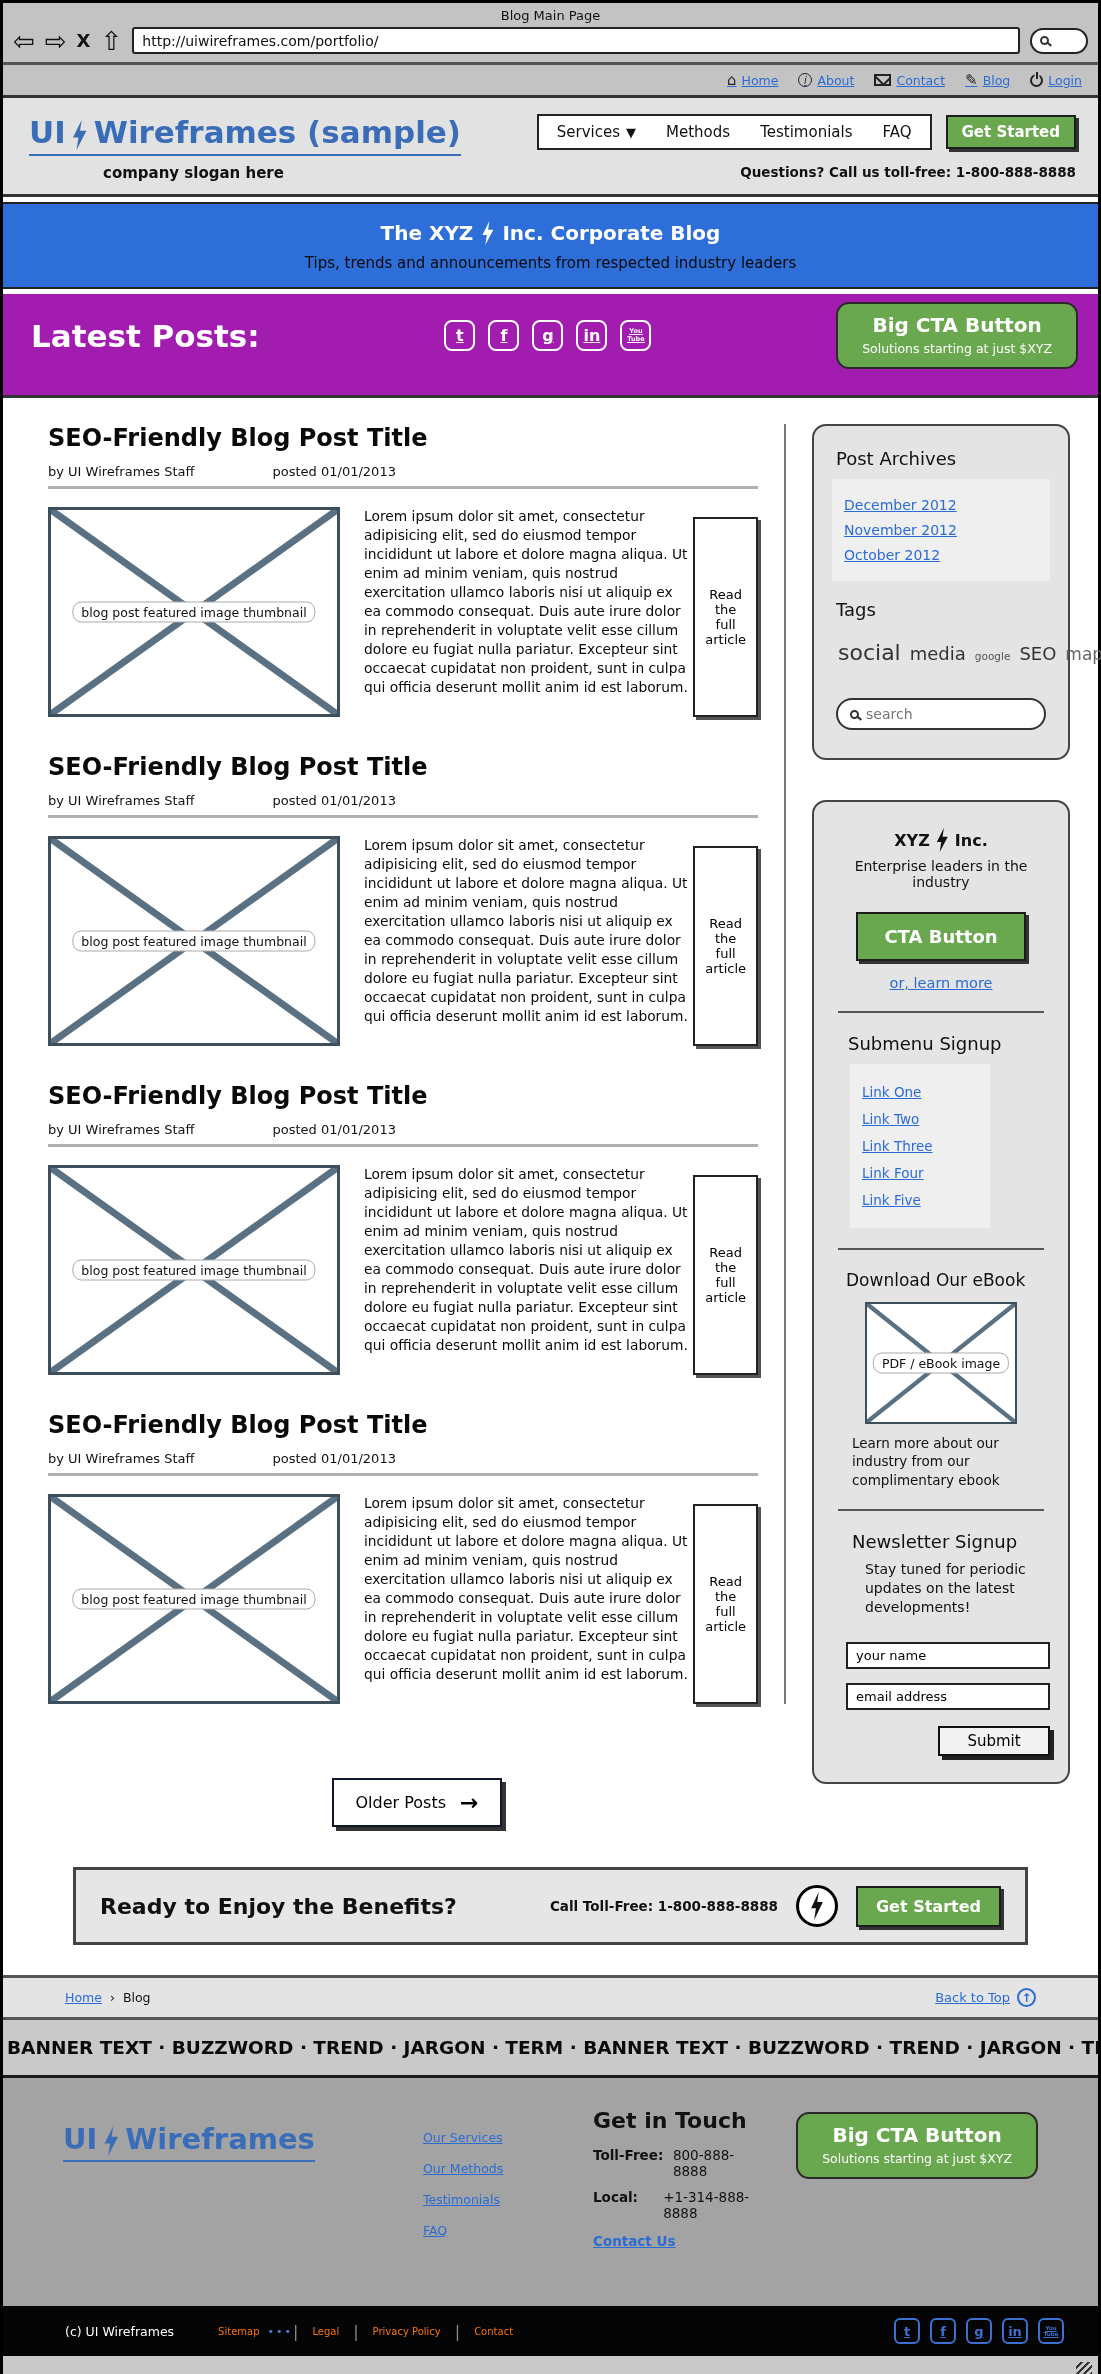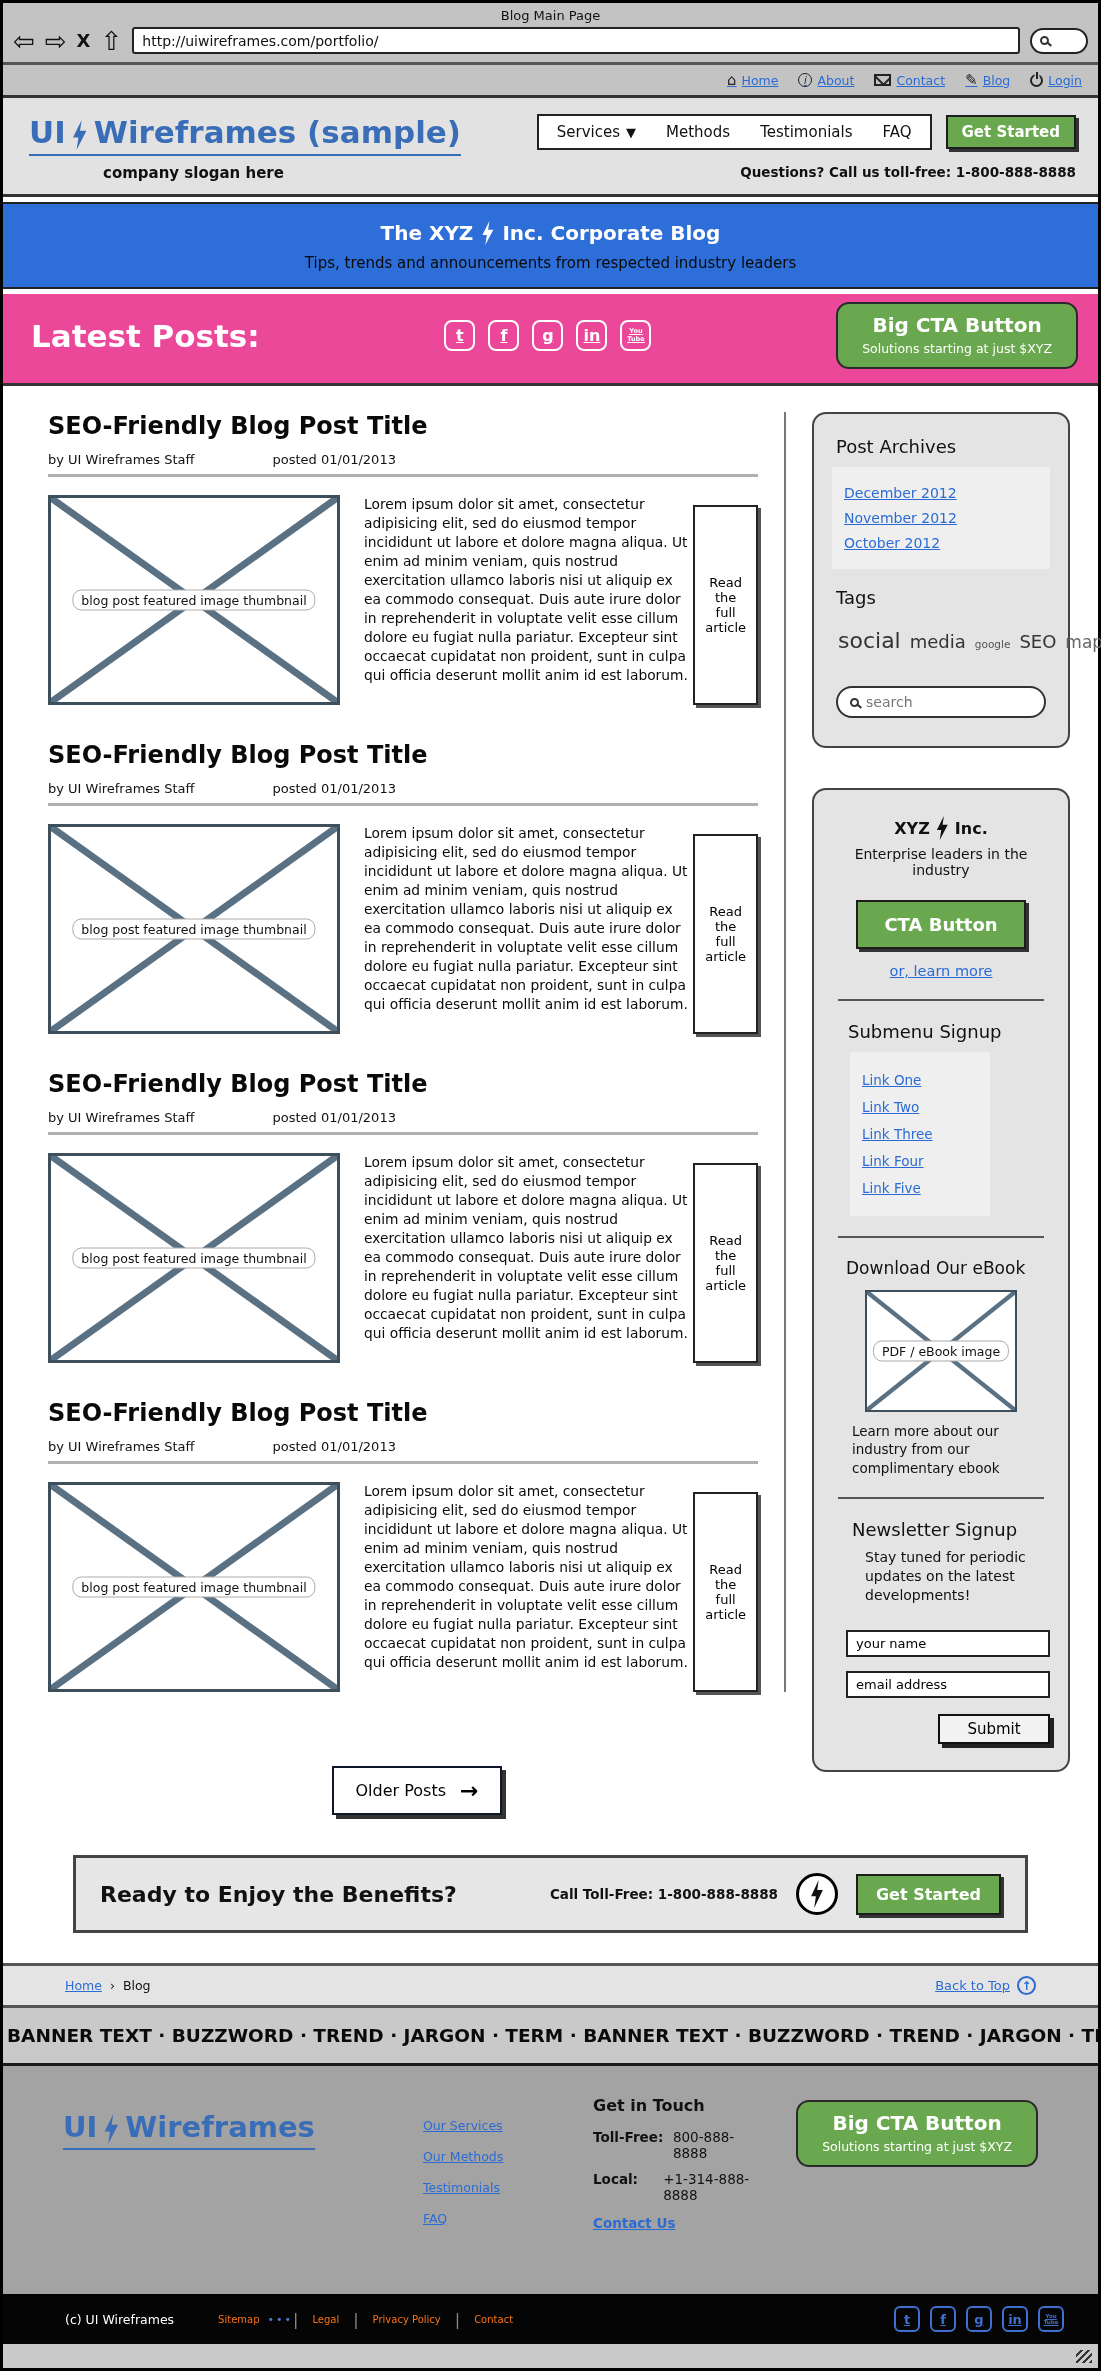--- a/index.html
+++ b/index.html
@@ -41,21 +41,21 @@
   .tri-down { font-size:13px; color:#111; }
   .btn-green { background:var(--green); color:#fff; font-weight:bold; border:2px solid #1d1d1d; box-shadow:3px 3px 0 #333; padding:6px 14px; font-size:15px; font-family:"DejaVu Sans", sans-serif; cursor:pointer; }
   .questions { font-size:13.5px; font-weight:bold; margin-top:14px; }
 
   
   .hero { background:var(--blue); border-top:2px solid #222; border-bottom:2px solid #222; margin:5px 0; text-align:center; padding:17px 10px 15px; }
   .hero-title { color:#fff; font-weight:bold; font-size:20px; display:flex; align-items:center; justify-content:center; gap:8px; }
   .hero-sub { color:#0a0a0a; font-size:15px; margin-top:9px; }
 
   
-  .latest-bar { background:#ec4899; display:flex; align-items:center; padding:8px 20px 14px 28px; border-bottom:3px solid #333; }
+  .latest-bar { background:#a21caf; display:flex; align-items:center; padding:8px 20px 26px 28px; border-bottom:3px solid #333; }
   .latest-title { color:#fff; font-size:31px; font-weight:bold; flex:0 0 auto; }
   .social-row { display:flex; gap:13px; margin:0 auto; }
   .chip { width:31px; height:31px; border:2px solid #fff; border-radius:8px; color:#fff; display:flex; align-items:center; justify-content:center; font-size:16px; font-weight:bold; }
   .chip .tiny { font-size:6.5px; line-height:1.1; text-align:center; width:22px; white-space:normal; text-decoration:underline; }
   .big-cta { background:var(--green); border:2px solid #2a2a2a; border-radius:13px; text-align:center; padding:9px 24px 11px; color:#fff; cursor:pointer; }
   .big-cta .l1 { font-size:20px; font-weight:bold; }
   .big-cta .l2 { font-size:12.5px; margin-top:4px; }
 
   
   .main { display:flex; gap:26px; padding:26px 28px 26px 45px; background:#fff; }
@@ -122,21 +122,21 @@
   .up-circle { width:19px; height:19px; border:2px solid #2b6cd4; border-radius:50%; display:flex; align-items:center; justify-content:center; font-size:12px; font-weight:bold; color:#2b6cd4; }
   .banner-strip { background:#c9c9c9; border-bottom:3px solid #1a1a1a; padding:17px 4px; text-align:center; font-size:18.5px; font-weight:bold; white-space:nowrap; overflow:hidden; color:#0a0a0a; }
 
   
   .footer { background:#a3a3a3; display:flex; padding:30px 60px 52px; gap:30px; }
   .f-logo-wrap { width:330px; padding-top:14px; }
   .f-logo { font-size:29px; }
   .f-links { width:140px; padding-top:6px; }
   .f-links a { display:block; color:#2b6cd4; font-size:12.5px; text-decoration:underline; margin:16px 0; }
   .f-contact { flex:1; }
-  .f-contact h3 { font-size:16px; margin-bottom:14px; }
+  .f-contact h3 { font-size:22px; margin-bottom:14px; }
   .f-row { display:flex; font-size:13.5px; margin:10px 0; }
   .f-row .lbl { font-weight:bold; width:82px; }
   .f-contact a { color:#2b6cd4; font-size:13.5px; text-decoration:underline; font-weight:bold; }
   .footer .big-cta { align-self:flex-start; margin-top:4px; }
 
   
   .bottom-bar { background:#050505; display:flex; align-items:center; padding:12px 26px 12px 62px; gap:16px; }
   .copyright { color:#fff; font-size:12.5px; }
   .b-links { display:flex; align-items:center; margin-left:14px; }
   .b-links a { color:#f97316; font-size:10px; text-decoration:none; padding:0 14px; }

